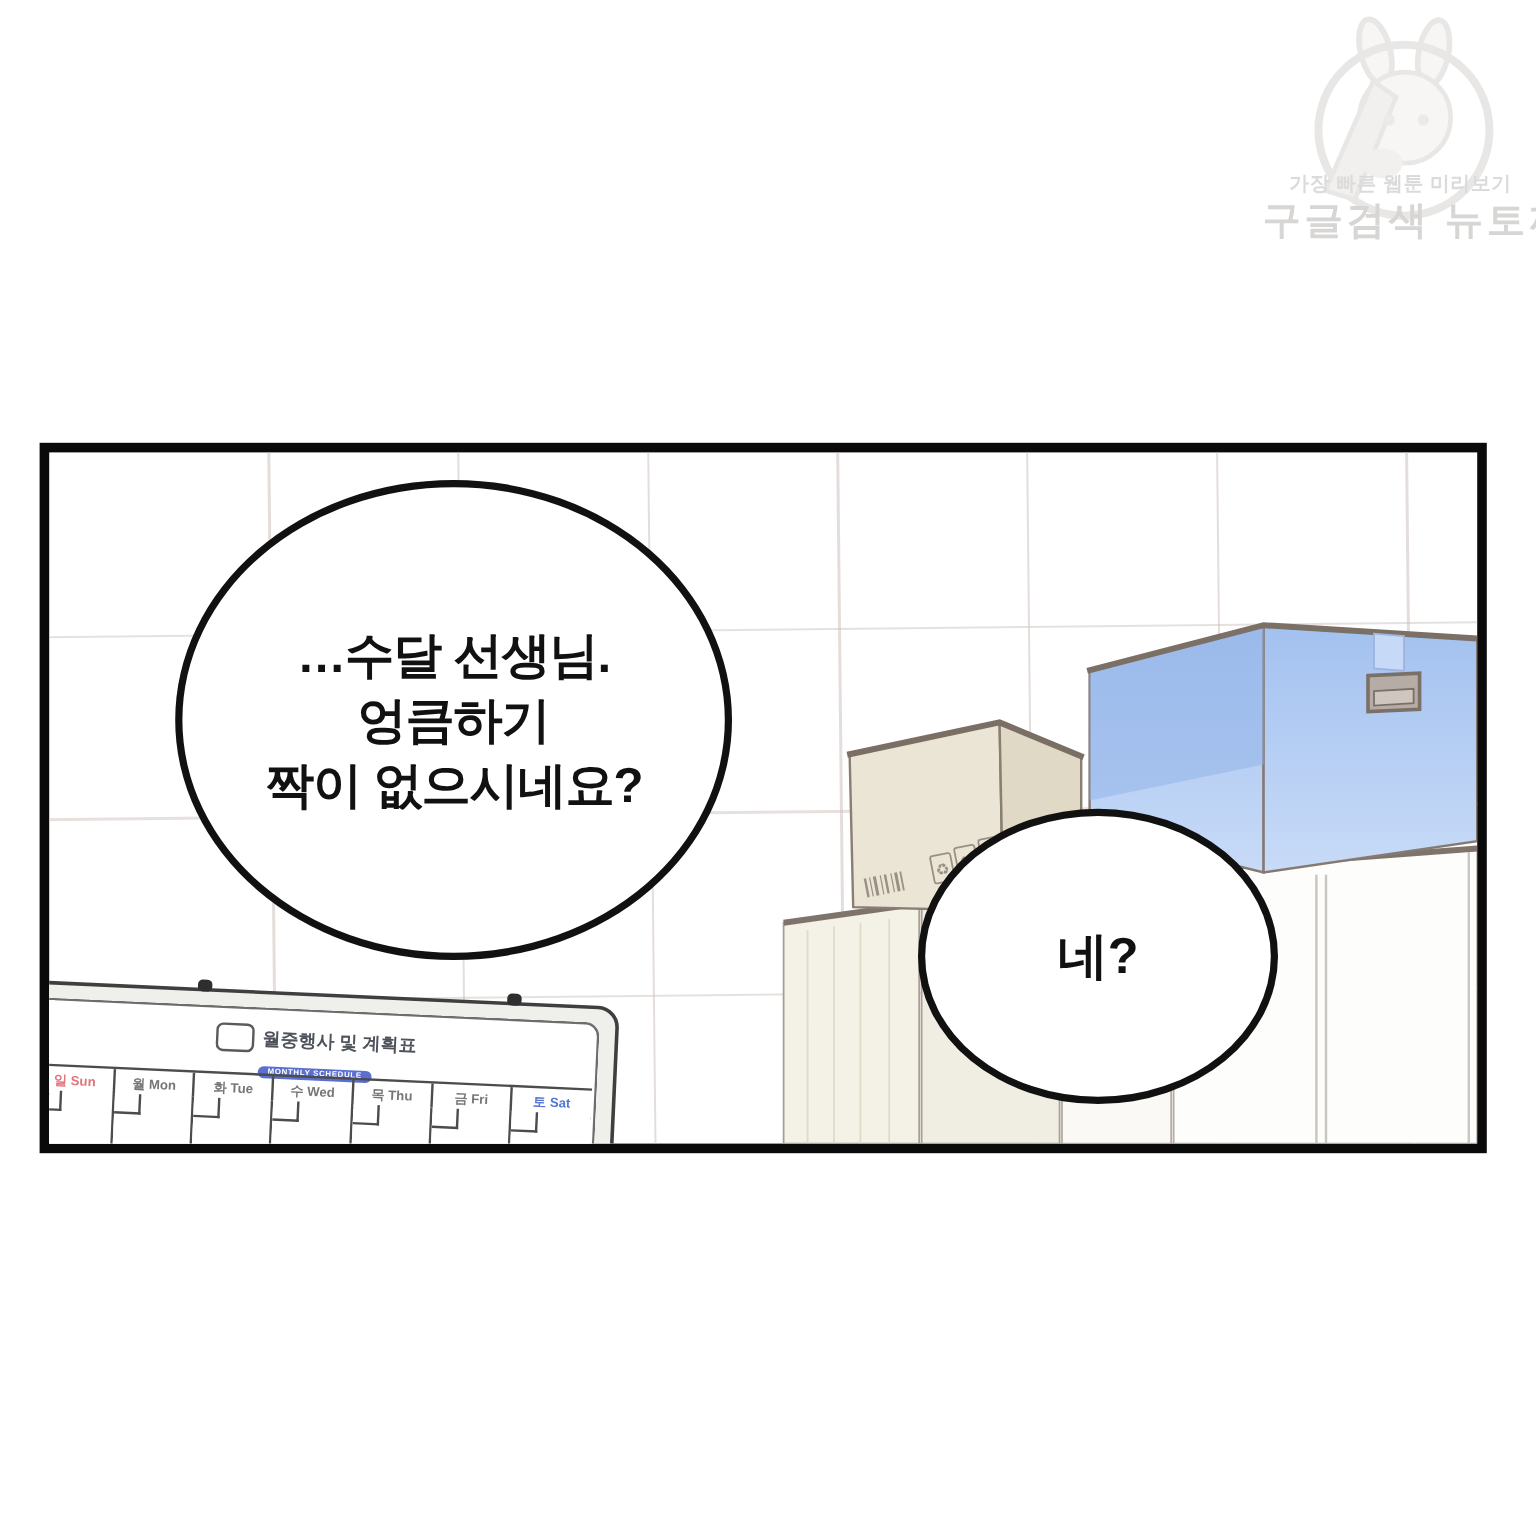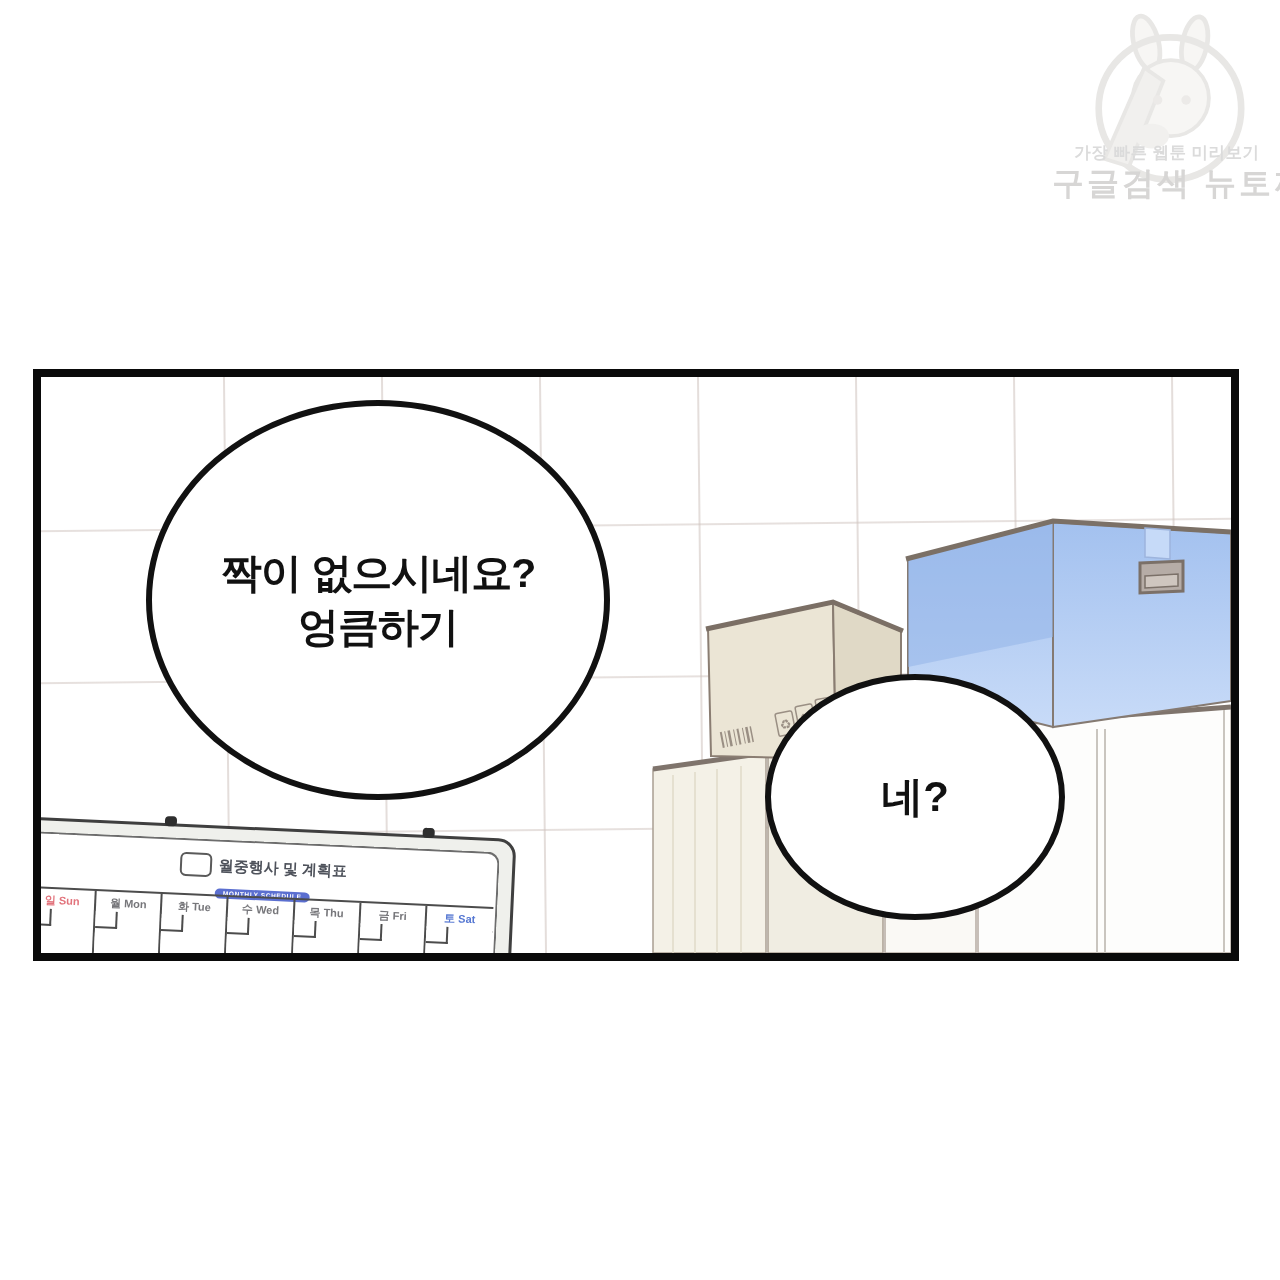--- a/index.html
+++ b/index.html
@@ -188,21 +188,22 @@
             </div>
             <div class="wb-cell">
               <div class="wb-tab"></div>
             </div>
           </div>
       </div>
     </div>
 
     <div class="bubble bubble-main">
       <div class="txt">
+        <span>…수달 선생님.</span>
+        <span>엉큼하기</span>
         <span>짝이 없으시네요?</span>
-        <span>엉큼하기</span>
       </div>
     </div>
     <div class="bubble bubble-reply">
       <div class="txt">네?</div>
     </div>
   </div>
 </div>
 
 </body></html>

